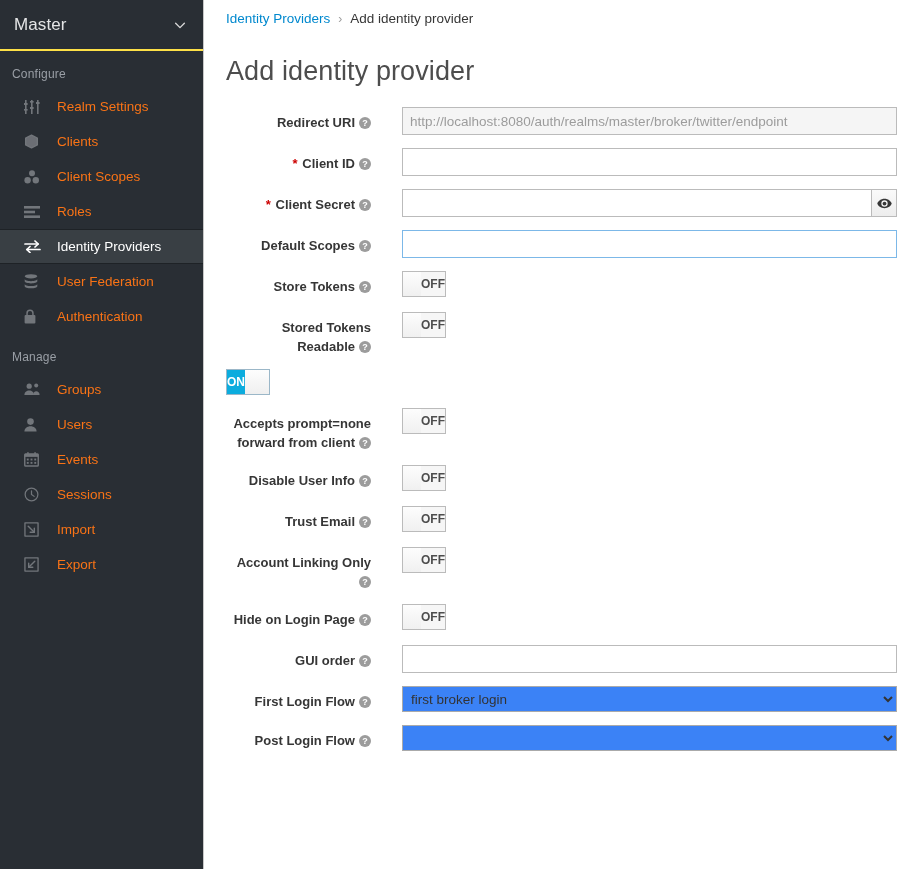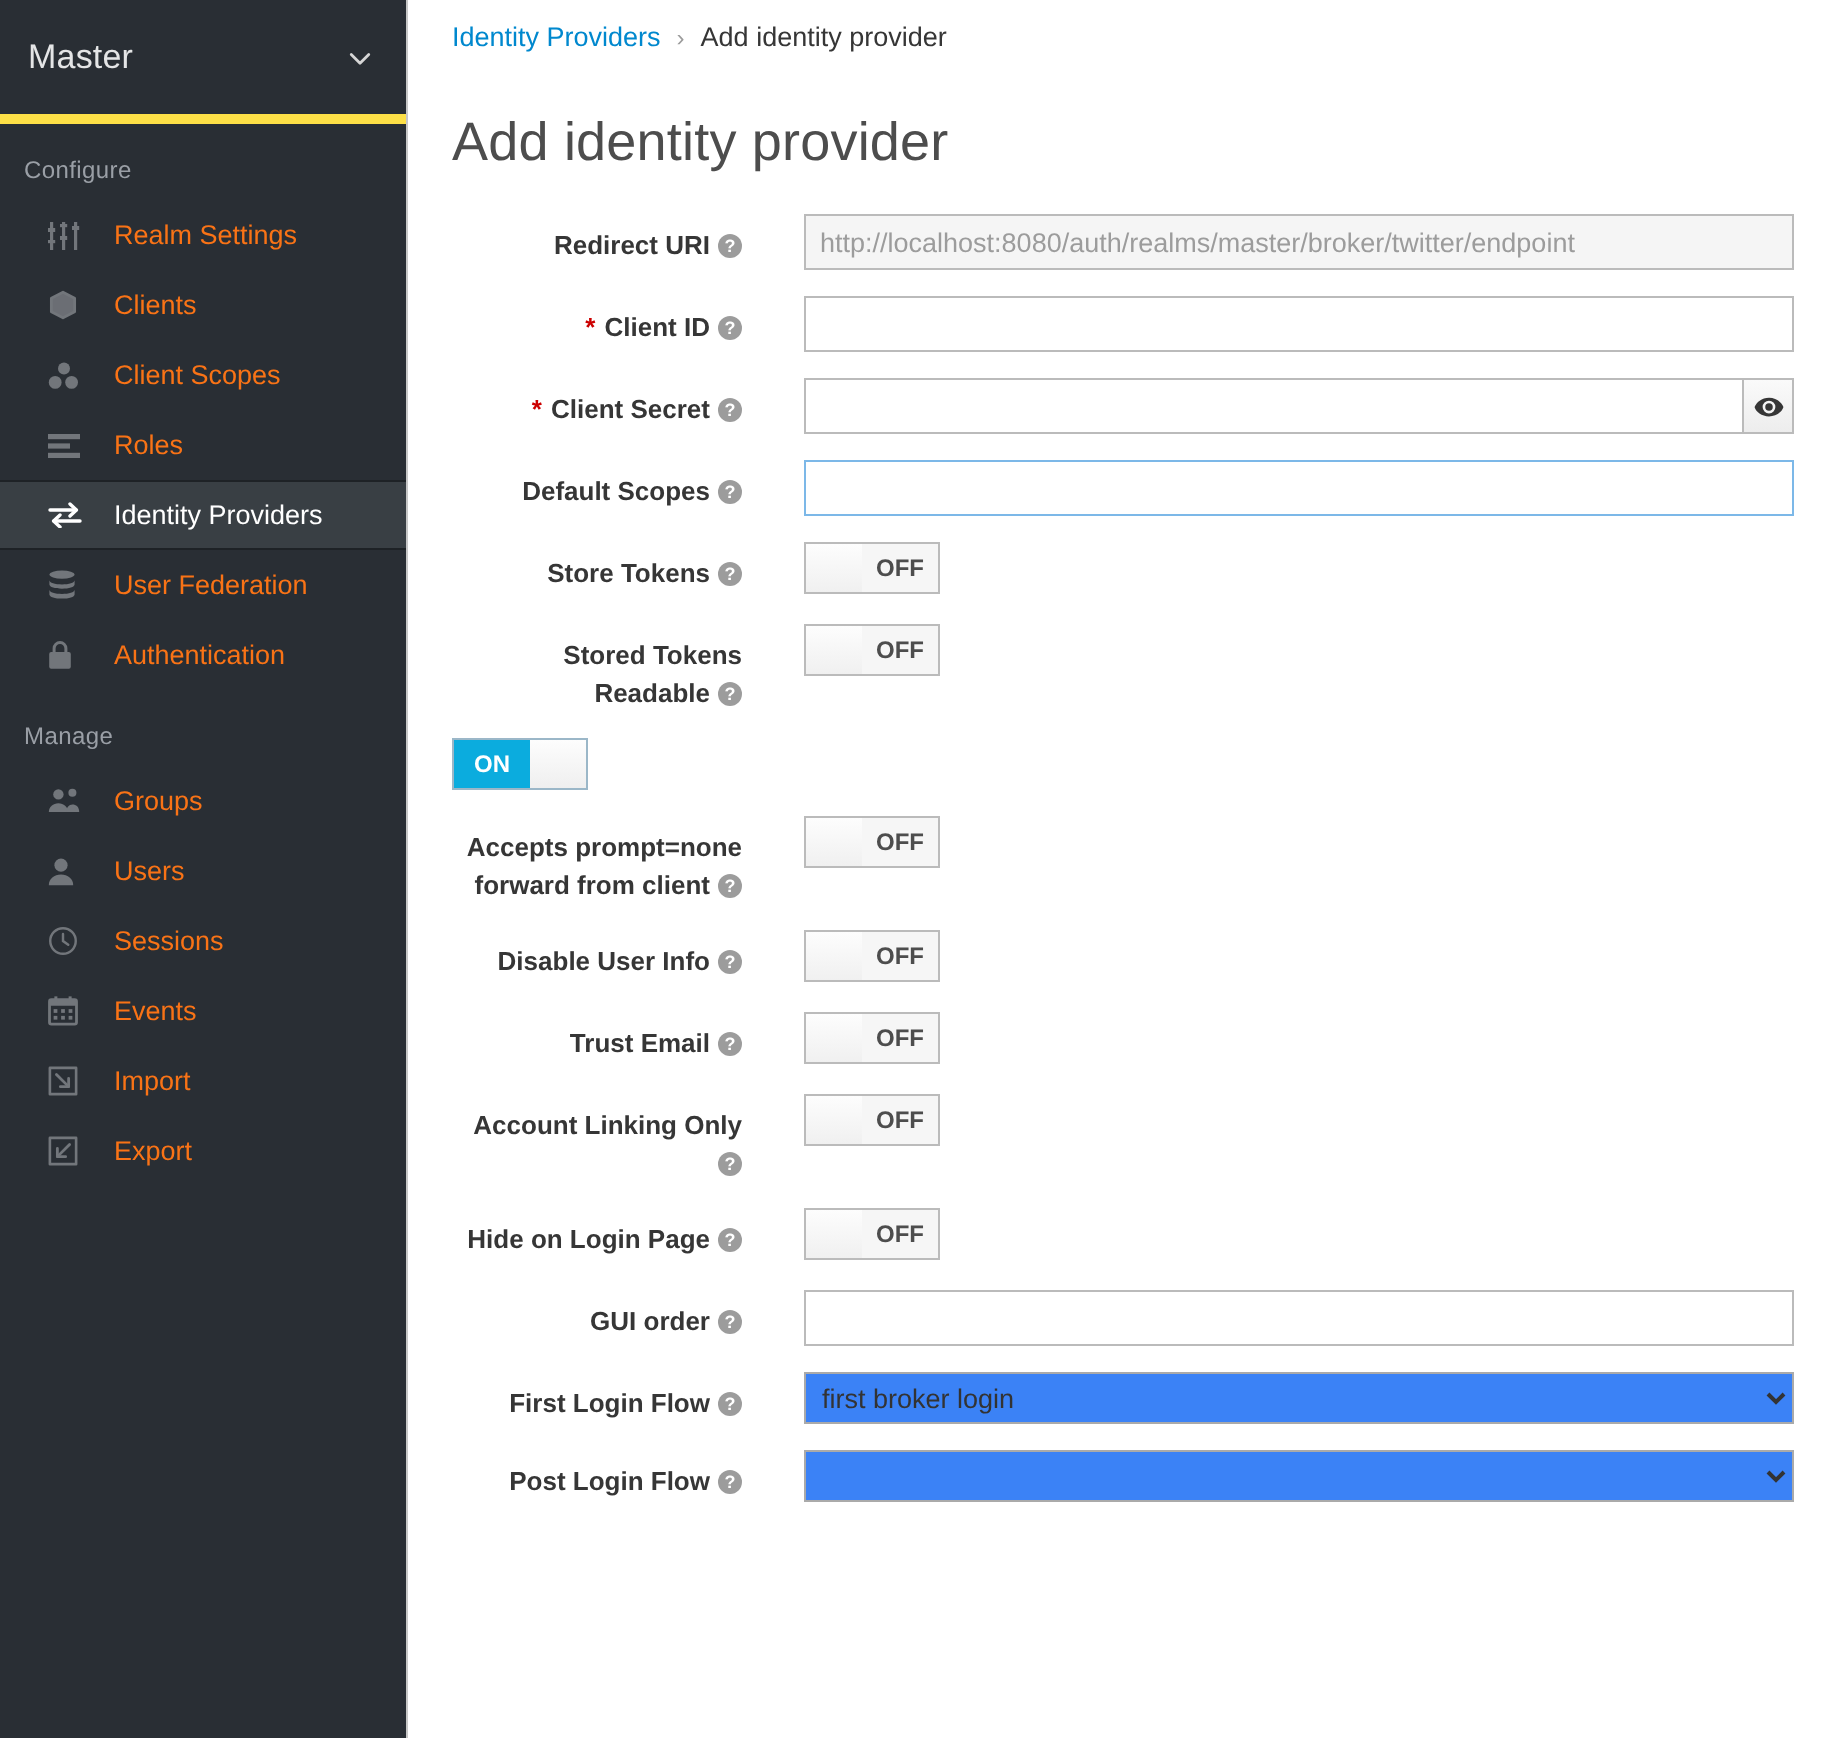--- a/index.html
+++ b/index.html
@@ -16,23 +16,23 @@
 
   
   #sidebar {
     width: 204px; min-width: 204px; height: 869px;
     background: #292e34;
     color: #d1d1d1;
     display: flex; flex-direction: column;
     border-right: 1px solid #c7c7c7;
   }
   .realm-selector {
-    height: 62px; display: flex; align-items: center;
+    height: 51px; display: flex; align-items: center;
     padding: 0 16px 0 14px;
-    border-bottom: 5px solid #fde047;
+    border-bottom: 2px solid #fde047;
     cursor: pointer;
   }
   .realm-name {
     flex: 1; font-size: 17px; color: #e4e5e6; font-weight: 400;
     letter-spacing: .1px;
   }
   .realm-caret { color: #d6d6d6; width: 14px; height: 14px; display:block; }
 
   .nav-section-label {
     font-size: 12px; color: #9a9fa6;
@@ -138,21 +138,21 @@
     border: 1px solid #bbb;
     background: linear-gradient(to bottom,#fafafa,#ededed);
     display: flex; align-items: center; justify-content: center;
     cursor: pointer;
   }
   .eye-btn svg { display: block; }
 
   
   .toggle {
     display: inline-flex;
-    width: 68px; height: 26px;
+    width: 44px; height: 26px;
     border: 1px solid #bbb;
     cursor: pointer;
     overflow: hidden;
     background: #fff;
     user-select: none;
   }
   .toggle .handle {
     width: 28px; height: 100%;
     background: linear-gradient(to bottom,#fdfdfd,#f0f0f0);
   }
@@ -284,46 +284,46 @@
           <span class="nav-label">Groups</span>
         </div>
         <div class="nav-item">
           <span class="nav-icon">
             <svg width="13" height="14" viewBox="0 0 13 14" fill="currentColor">
               <circle cx="6.5" cy="3.6" r="3.3"></circle>
               <path d="M.4 13.6c0-3.2 2.7-5.3 6.1-5.3s6.1 2.1 6.1 5.3z"></path>
             </svg>
           </span>
           <span class="nav-label">Users</span>
-        </div>
-        <div class="nav-item">
-          <span class="nav-icon">
-            <svg width="15" height="15" viewBox="0 0 16 16" fill="none" stroke="currentColor" stroke-width="1.3">
-              <circle cx="8" cy="8" r="6.8"></circle>
-              <path d="M8 4.2V8l2.8 2" stroke-linecap="round"></path>
-            </svg>
-          </span>
-          <span class="nav-label">Sessions</span>
         </div>
         <div class="nav-item">
           <span class="nav-icon">
             <svg width="15" height="15" viewBox="0 0 16 16" fill="currentColor">
               <rect x="0.8" y="2" width="14.4" height="13" rx="1" fill="none" stroke="currentColor" stroke-width="1.5"></rect>
               <rect x="0.8" y="2" width="14.4" height="3.2"></rect>
               <rect x="3.4" y="0.2" width="1.6" height="3"></rect>
               <rect x="11" y="0.2" width="1.6" height="3"></rect>
               <rect x="3" y="7" width="2" height="2"></rect>
               <rect x="7" y="7" width="2" height="2"></rect>
               <rect x="11" y="7" width="2" height="2"></rect>
               <rect x="3" y="10.6" width="2" height="2"></rect>
               <rect x="7" y="10.6" width="2" height="2"></rect>
               <rect x="11" y="10.6" width="2" height="2"></rect>
             </svg>
           </span>
           <span class="nav-label">Events</span>
+        </div>
+        <div class="nav-item">
+          <span class="nav-icon">
+            <svg width="15" height="15" viewBox="0 0 16 16" fill="none" stroke="currentColor" stroke-width="1.3">
+              <circle cx="8" cy="8" r="6.8"></circle>
+              <path d="M8 4.2V8l2.8 2" stroke-linecap="round"></path>
+            </svg>
+          </span>
+          <span class="nav-label">Sessions</span>
         </div>
         <div class="nav-item">
           <span class="nav-icon">
             <svg width="15" height="15" viewBox="0 0 16 16" fill="none" stroke="currentColor" stroke-width="1.5" stroke-linecap="round" stroke-linejoin="round">
               <path d="M1 1h14v14H1z" stroke-width="1.4"></path>
               <path d="M4.5 4.5 11 11"></path>
               <path d="M11 6.6V11H6.6"></path>
             </svg>
           </span>
           <span class="nav-label">Import</span>

